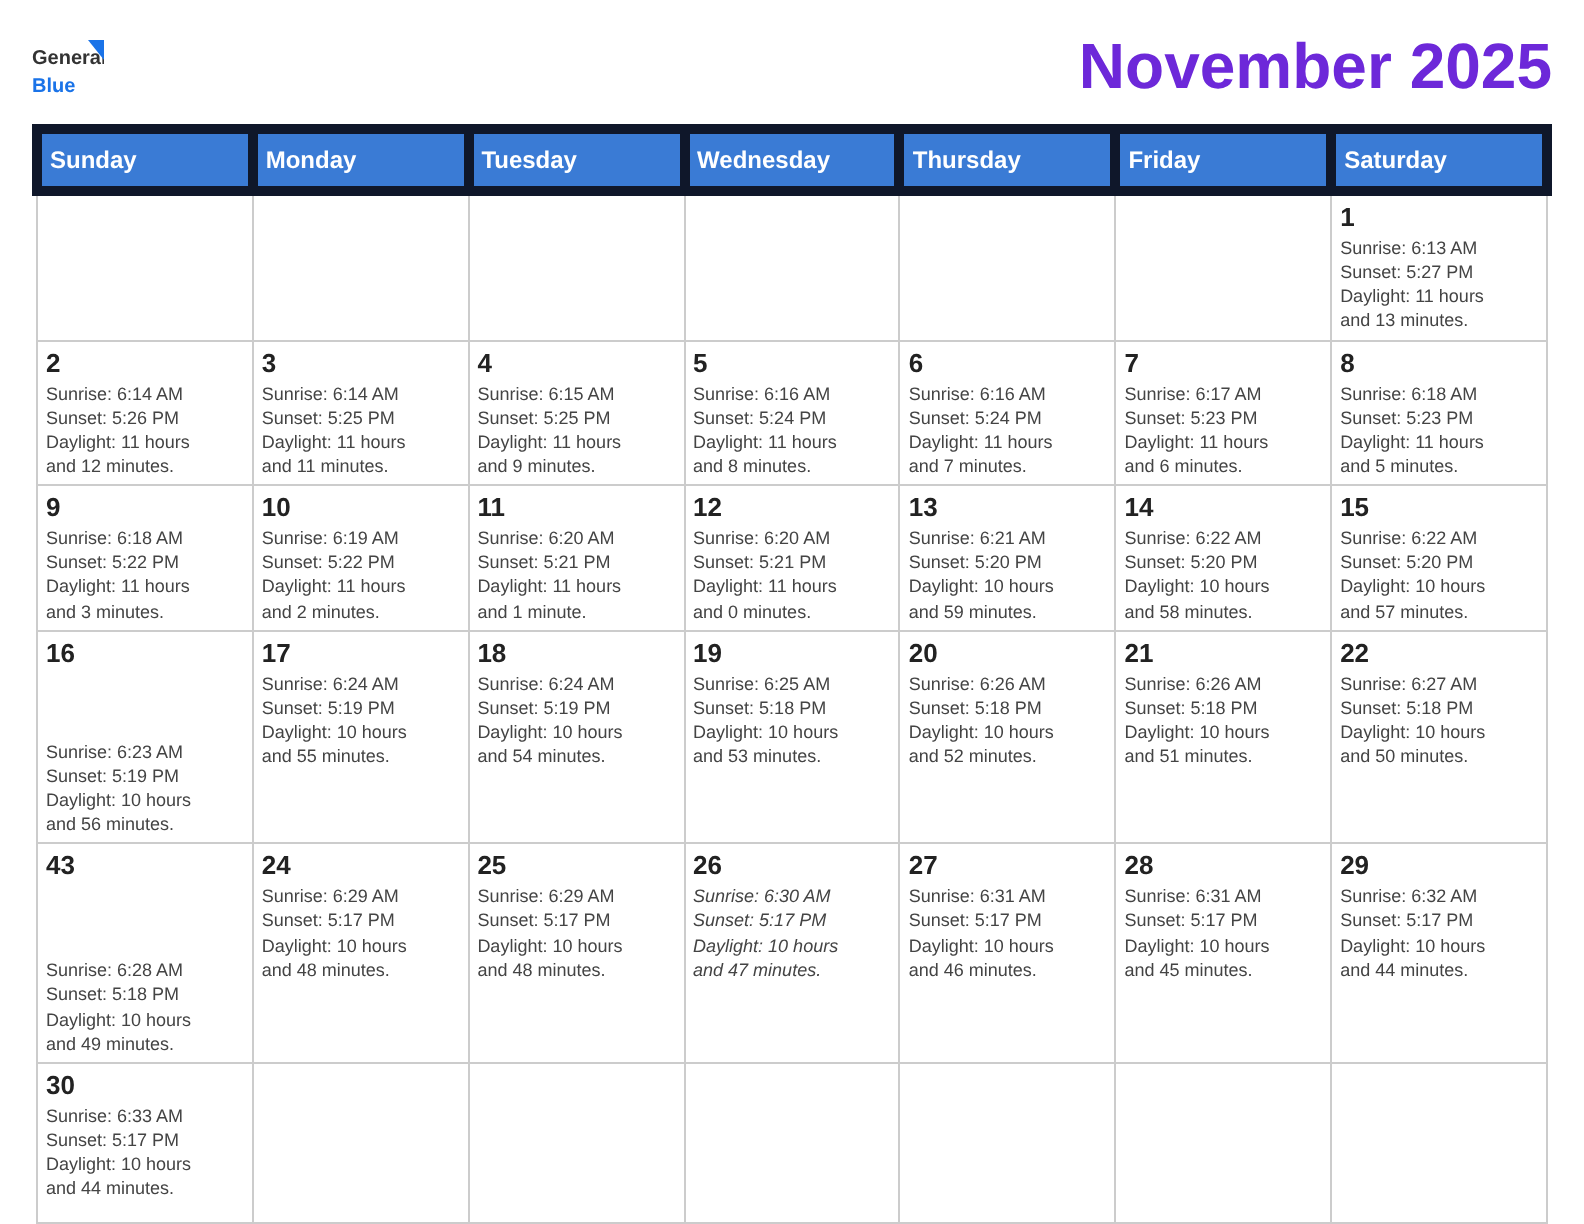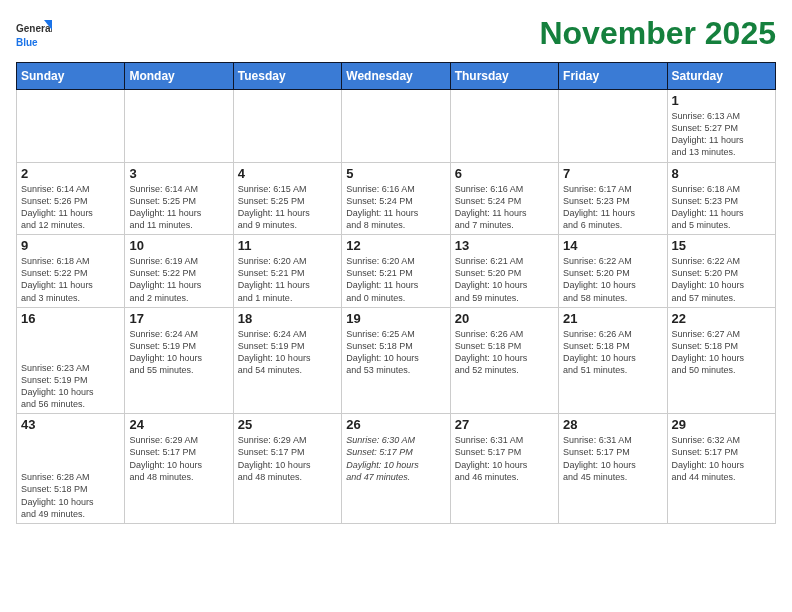--- a/index.html
+++ b/index.html
@@ -20,40 +20,40 @@
       display: flex;
       align-items: center;
       gap: 4px;
     }
     .title-area {
       text-align: right;
     }
     .month-title {
       font-size: 32px;
       font-weight: bold;
-      color: #15803d;
+      color: #6d28d9;
       line-height: 1.1;
     }
     .subtitle {
       font-size: 14px;
       color: #444;
     }
     .calendar-table {
       width: 100%;
       border-collapse: collapse;
       table-layout: fixed;
     }
     .calendar-table th {
       background-color: #3a7bd5;
       color: #fff;
       font-size: 12px;
       font-weight: bold;
       padding: 6px 4px;
       text-align: left;
-      border: 1px solid #0f172a;
+      border: 5px solid #0f172a;
     }
     .calendar-table td {
       border: 1px solid #ccc;
       vertical-align: top;
       padding: 3px 4px;
       font-size: 9.5px;
       color: #333;
       height: 72px;
       background: #fff;
     }
@@ -321,14 +321,29 @@
 and 45 minutes.</div>
         </td>
         <td>
           <span class="day-number">29</span>
           <div class="day-info" style="white-space: pre-line;">Sunrise: 6:32 AM
 Sunset: 5:17 PM
 Daylight: 10 hours
 and 44 minutes.</div>
         </td>
       </tr>
+      <tr class="last-row">
+        <td>
+          <span class="day-number">30</span>
+          <div class="day-info" style="white-space: pre-line;">Sunrise: 6:33 AM
+Sunset: 5:17 PM
+Daylight: 10 hours
+and 44 minutes.</div>
+        </td>
+        <td class="empty-cell"></td>
+        <td class="empty-cell"></td>
+        <td class="empty-cell"></td>
+        <td class="empty-cell"></td>
+        <td class="empty-cell"></td>
+        <td class="empty-cell"></td>
+      </tr>
     </tbody>
 </table>
 
 </body></html>

